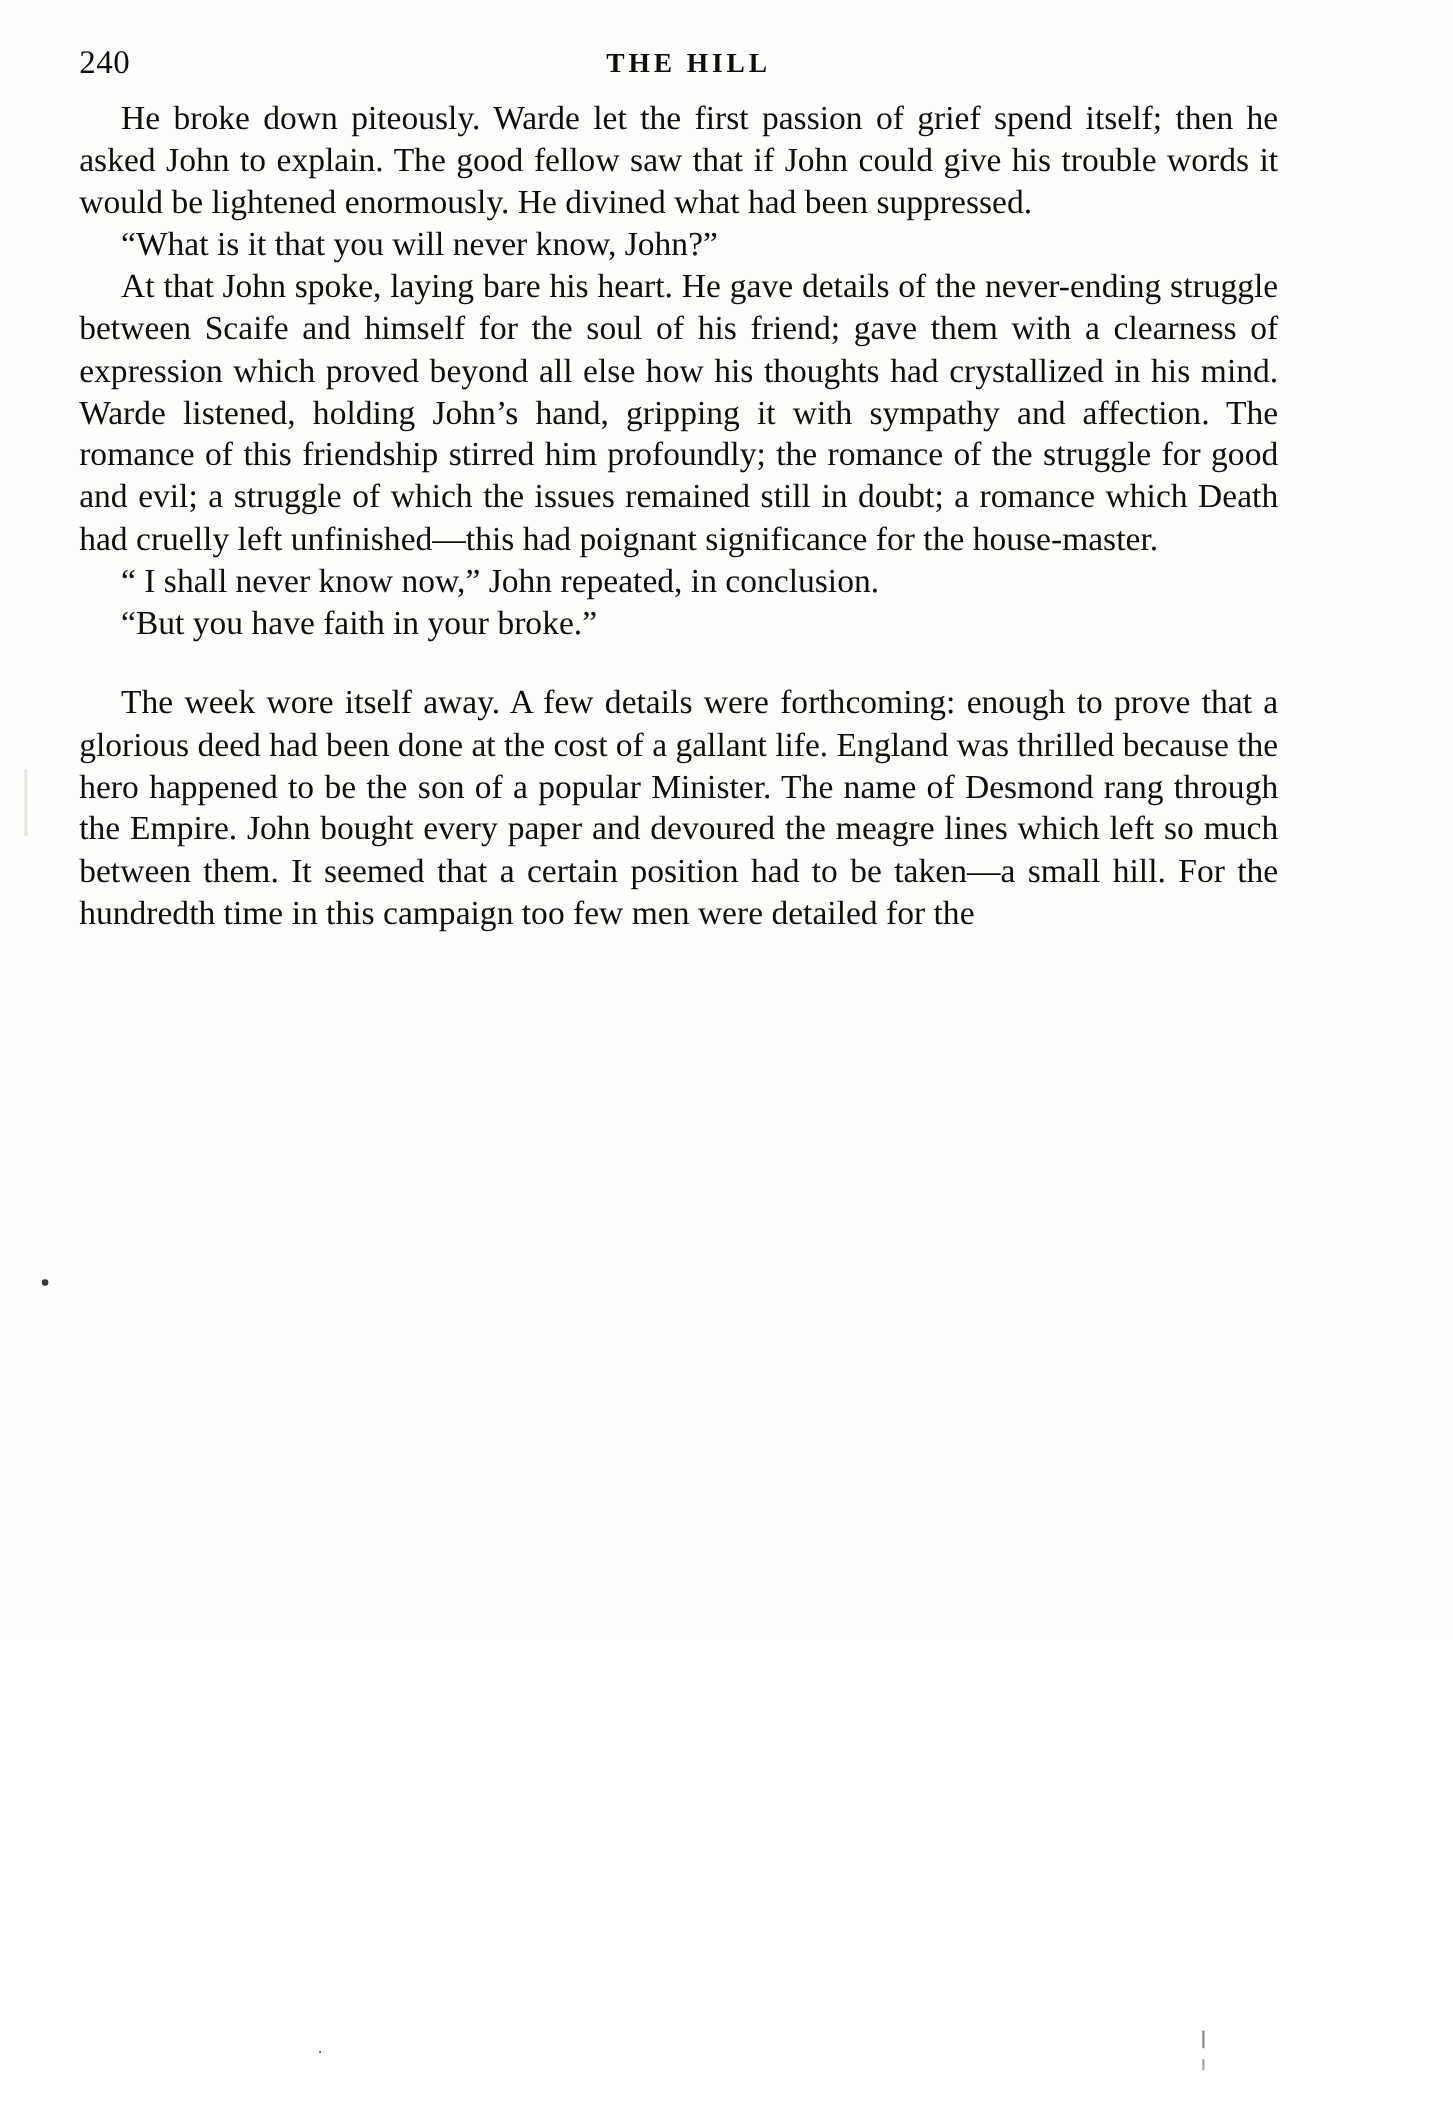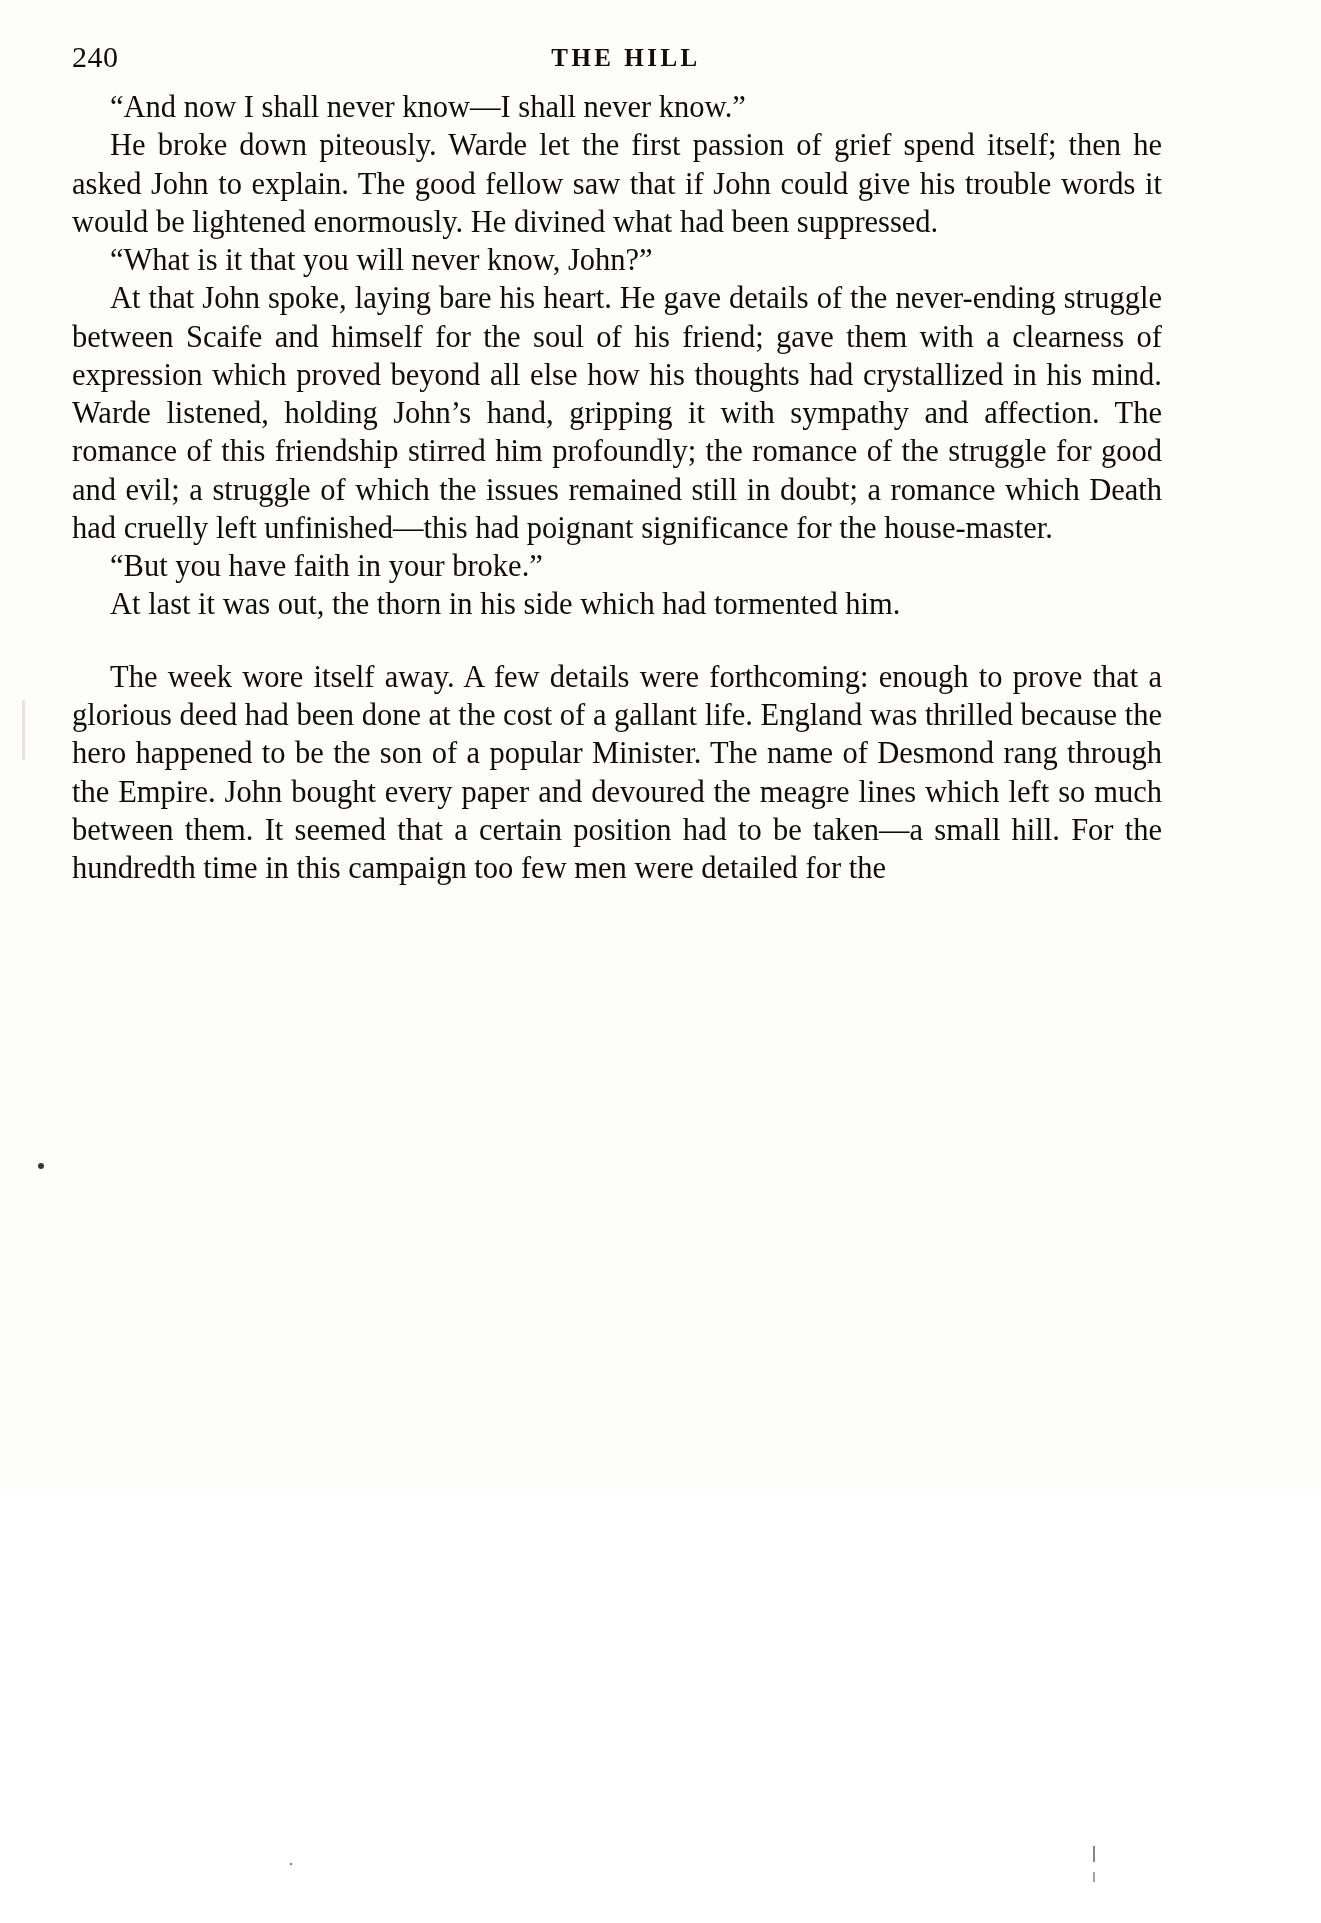--- a/index.html
+++ b/index.html
@@ -121,26 +121,25 @@
 
 <div class="page">
   <div class="page-inner">
 
     <div class="header-row">
       <div class="folio">240</div>
       <div class="running-head">THE HILL</div>
     </div>
 
     <div class="body-text">
-      <p>“And now I shall never know—I shall never know.”</p>
       <p>He broke down piteously.  Warde let the first passion of grief spend itself; then he asked John to explain.  The good fellow saw that if John could give his trouble words it would be lightened enormously.  He divined what had been suppressed.</p>
       <p>“What is it that you will never know, John?”</p>
       <p>At that John spoke, laying bare his heart.  He gave details of the never-ending struggle between Scaife and himself for the soul of his friend; gave them with a clearness of expression which proved beyond all else how his thoughts had crystallized in his mind.  Warde listened, holding John’s hand, gripping it with sympathy and affection. The romance of this friendship stirred him profoundly; the romance of the struggle for good and evil; a struggle of which the issues remained still in doubt; a romance which Death had cruelly left unfinished—this had poignant significance for the house-master.</p>
+      <p>“ I shall never know now,” John repeated, in conclusion.</p>
       <p>“But you have faith in your broke.”</p>
-      <p>At last it was out, the thorn in his side which had tormented him.</p>
       <p class="gap-before">The week wore itself away.  A few details were forthcoming: enough to prove that a glorious deed had been done at the cost of a gallant life.  England was thrilled because the hero happened to be the son of a popular Minister.  The name of Desmond rang through the Empire. John bought every paper and devoured the meagre lines which left so much between them.  It seemed that a certain position had to be taken—a small hill.  For the hundredth time in this campaign too few men were detailed for the</p>
     </div>
 
   </div>
 
   <div class="speck-edge"></div>
   <div class="speck-left"></div>
 
   <div class="bottom-marks">
     <div class="mark-signature">˙</div>

